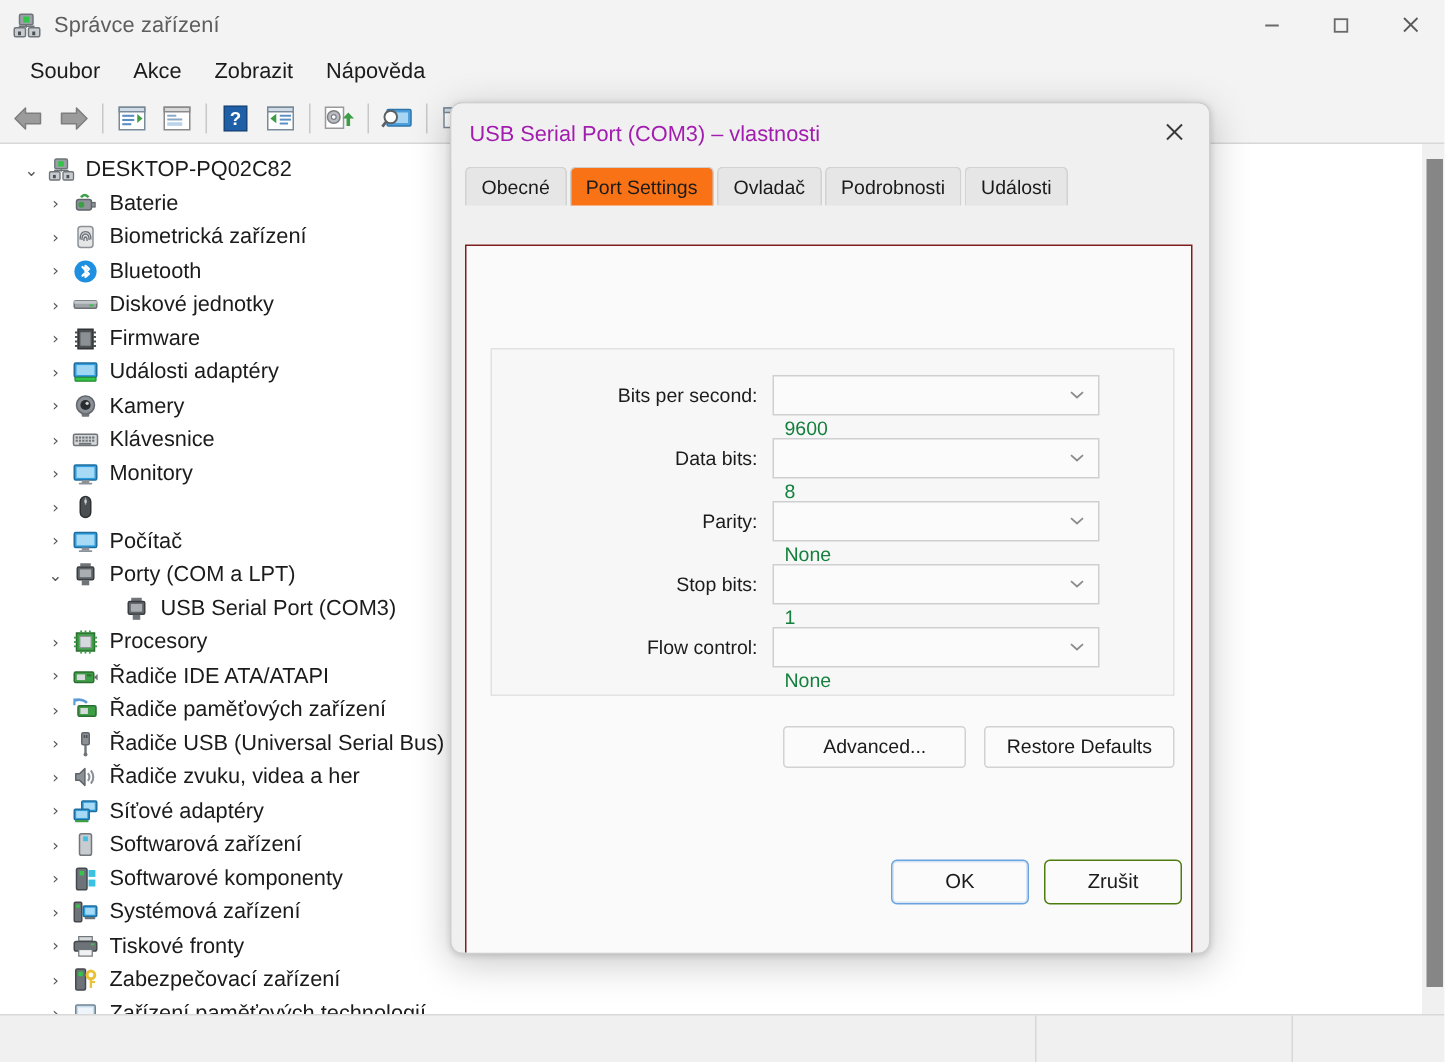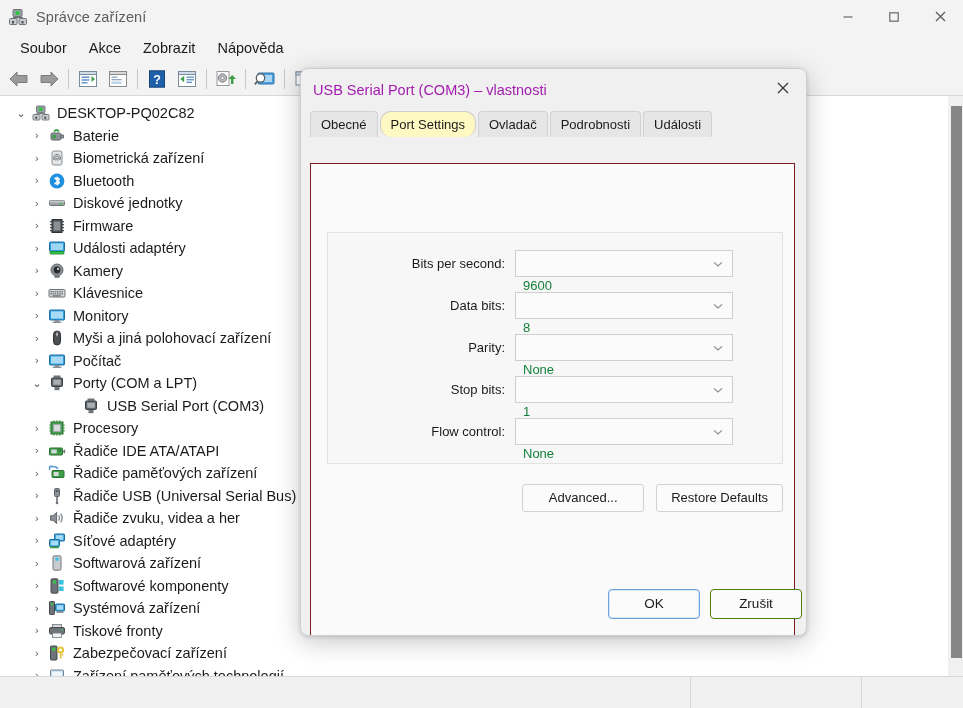--- a/index.html
+++ b/index.html
@@ -80,21 +80,21 @@
   .dlg-close{position:absolute;right:0;top:0;width:46px;height:42px;display:flex;align-items:center;justify-content:center;}
 
   .tabstrip{
     position:relative;height:26px;margin-left:9px;display:flex;align-items:flex-end;
   }
   .tab{
     font-size:13px;color:#1b1b1b;padding:5px 10px 5px 10px;background:#e6e6e6;
     border:1px solid #d2d2d2;border-bottom:none;border-radius:4px 4px 0 0;margin-right:2px;
     line-height:15px;
   }
-  .tab.active{background:#fef9c3;border-color:#cdcdcd;font-weight:normal;position:relative;z-index:3;border-radius:11px;}
+  .tab.active{background:#f97316;border-color:#cdcdcd;font-weight:normal;position:relative;z-index:3;}
 
   .dlg-body{
     position:absolute;left:9px;top:94px;width:485px;height:478px;
     background:#fafafa;border:1px solid #7f1d1d;box-sizing:border-box;
   }
 
   .groupbox{
     position:absolute;left:16px;top:68px;width:456px;height:232px;
     border:1px solid #e2e2e2;background:#f7f7f7;box-sizing:border-box;
   }
@@ -115,21 +115,21 @@
   .gbtn{
     font-size:13px;color:#1b1b1b;background:#fbfbfb;border:1px solid #d2d2d2;border-radius:3px;
     padding:0 14px;height:28px;line-height:26px;margin-left:12px;text-align:center;
     box-sizing:border-box;
   }
   .gbtn.adv{min-width:122px;}
   .gbtn.restore{min-width:122px;}
 
   .footer{
     position:absolute;left:0;bottom:0;width:505px;height:62px;display:flex;
-    align-items:center;justify-content:flex-end;box-sizing:border-box;padding-right:4px;
+    justify-content:flex-end;box-sizing:border-box;padding-right:18px;
   }
   .fbtn{
     font-size:13.5px;color:#1b1b1b;background:#fbfbfb;border:1px solid #4d7c0f;border-radius:4px;
     width:92px;height:30px;line-height:28px;text-align:center;margin-left:10px;box-sizing:border-box;
   }
   .fbtn.primary{border:1px solid #6aa3de;box-shadow:0 0 0 1px rgba(106,163,222,.25) inset;}
 </style>
 </head>
 <body>
 
@@ -406,21 +406,20 @@
 
       <div class="tnode lvl1">
         <span class="twist">›</span>
         <span class="tico">
           <svg width="18" height="18" viewBox="0 0 18 18">
             <rect x="5.5" y="2" width="7" height="14" rx="3.5" fill="#4b4f52" stroke="#2e3133" stroke-width="1"></rect>
             <line x1="9" y1="2.6" x2="9" y2="7.5" stroke="#9aa0a6" stroke-width=".9"></line>
             <rect x="8.3" y="4" width="1.5" height="2.6" rx=".7" fill="#cfd3d6"></rect>
           </svg>
         </span>
-        <span class="tlabel">Myši a jiná polohovací zařízení</span>
       </div>
 
       <div class="tnode lvl1">
         <span class="twist">›</span>
         <span class="tico">
           <svg width="18" height="18" viewBox="0 0 18 18">
             <rect x="1.5" y="3" width="15" height="10" rx="1" fill="#2f9ee0" stroke="#1f6f9e" stroke-width="1"></rect>
             <rect x="3" y="4.4" width="12" height="7.2" fill="#a6daf5"></rect>
             <rect x="6.5" y="13" width="5" height="2" fill="#8b9196"></rect>
             <rect x="4.5" y="14.8" width="9" height="1.2" rx=".5" fill="#8b9196"></rect>

